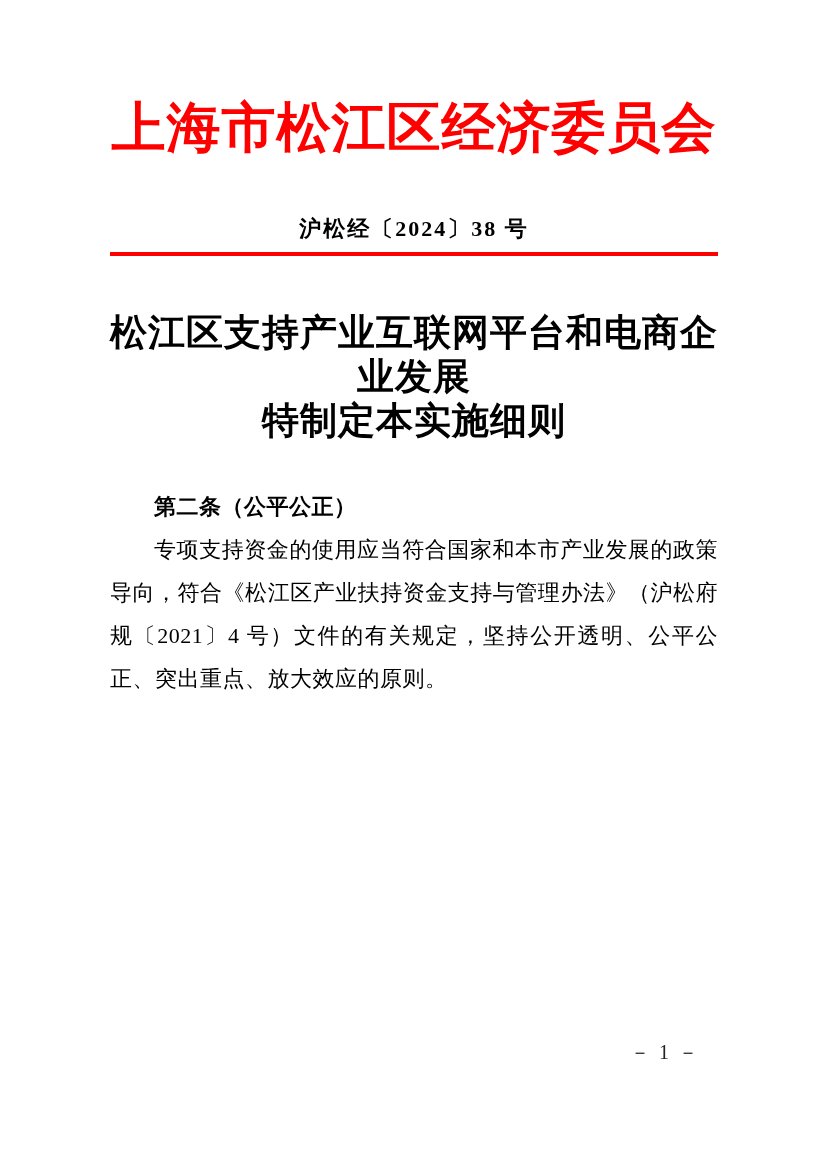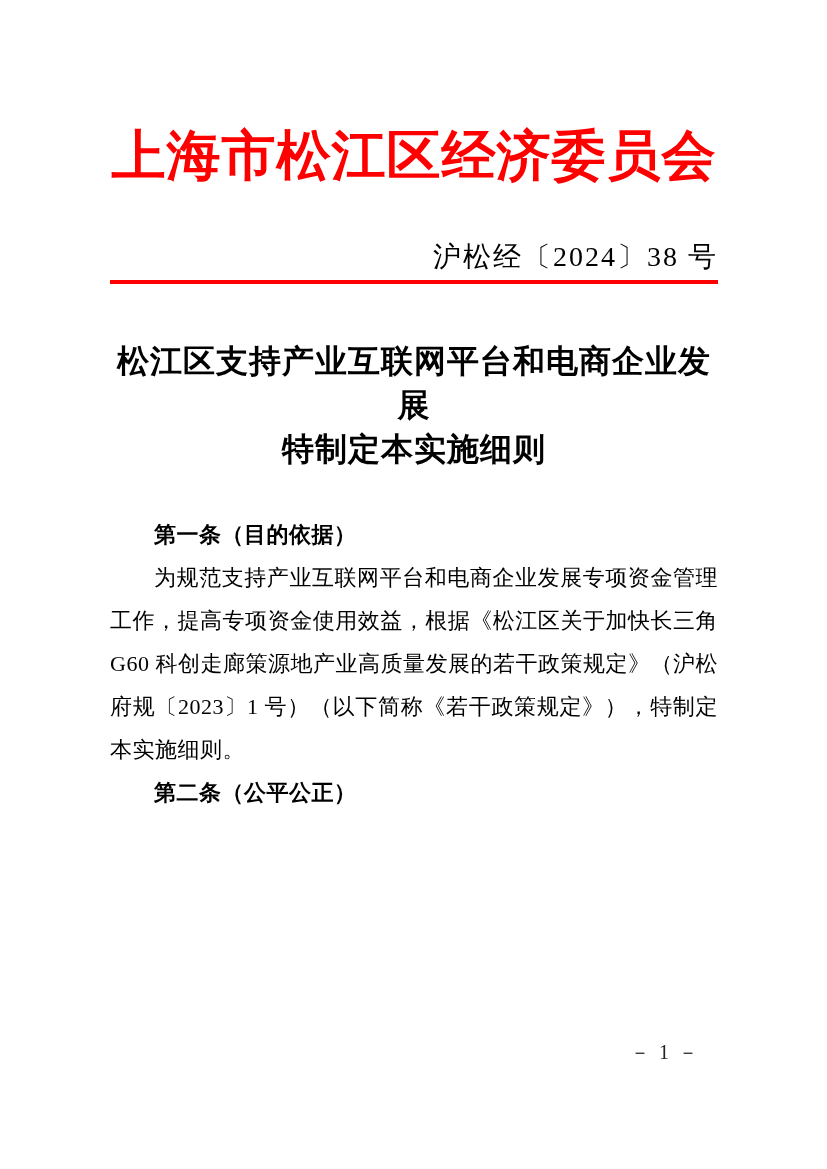--- a/index.html
+++ b/index.html
@@ -11,51 +11,51 @@
     position: relative;
     width: 827px;
     height: 1169px;
     margin: 0 auto;
     background: #ffffff;
     overflow: hidden;
     font-family: "Liberation Serif", "DejaVu Serif", serif;
     color: #000000;
   }
   .content {
-    padding: 120px 109px 0 110px; 
+    padding: 92px 109px 0 110px; 
   }
   .org-title {
     margin: 0;
     text-align: center;
     font-size: 54px;
     line-height: 72px;
     font-weight: 700;
     letter-spacing: 1px;
     color: #fe0000;
     font-family: "Liberation Serif", "DejaVu Serif", serif;
     white-space: nowrap;
   }
   .doc-number {
     margin: 50px 0 0 0;
-    text-align: right;
-    font-size: 28px;
+    text-align: center;
+    font-size: 22px;
     line-height: 30px;
-    font-weight: 400;
+    font-weight: 700;
     letter-spacing: 2px;
   }
   .red-rule {
     margin-top: 8px;
     height: 4px;
     background: #fe0000;
     border: none;
   }
   .doc-title {
     margin: 55px 0 0 0;
     text-align: center;
-    font-size: 32px;
+    font-size: 37px;
     line-height: 44px;
     font-weight: 700;
     letter-spacing: 1px;
   }
   .doc-body {
     margin-top: 42px;
     font-size: 22px;
     line-height: 43px;
   }
   .sec-heading {
@@ -95,24 +95,21 @@
 
     <div class="red-rule"></div>
 
     <h2 class="doc-title">
       <span style="display:block">松江区支持产业互联网平台和电商企业发展</span>
       <span style="display:block">特制定本实施细则</span>
     </h2>
 
     <div class="doc-body">
         <section>
-          <h3 class="sec-heading">第一条（目的依据）</h3>
-          <p class="body-para">为规范支持产业互联网平台和电商企业发展专项资金管理工作，提高专项资金使用效益，根据《松江区关于加快长三角 G60 科创走廊策源地产业高质量发展的若干政策规定》（沪松府规〔2023〕1 号）（以下简称《若干政策规定》），特制定本实施细则。</p>
-        </section>
-        <section>
           <h3 class="sec-heading">第二条（公平公正）</h3>
+          <p class="body-para">专项支持资金的使用应当符合国家和本市产业发展的政策导向，符合《松江区产业扶持资金支持与管理办法》（沪松府规〔2021〕4 号）文件的有关规定，坚持公开透明、公平公正、突出重点、放大效应的原则。</p>
         </section>
       </div>
 
   </div>
 
   <div class="page-number">－ 1 －</div>
 </div>
 
 </body></html>

